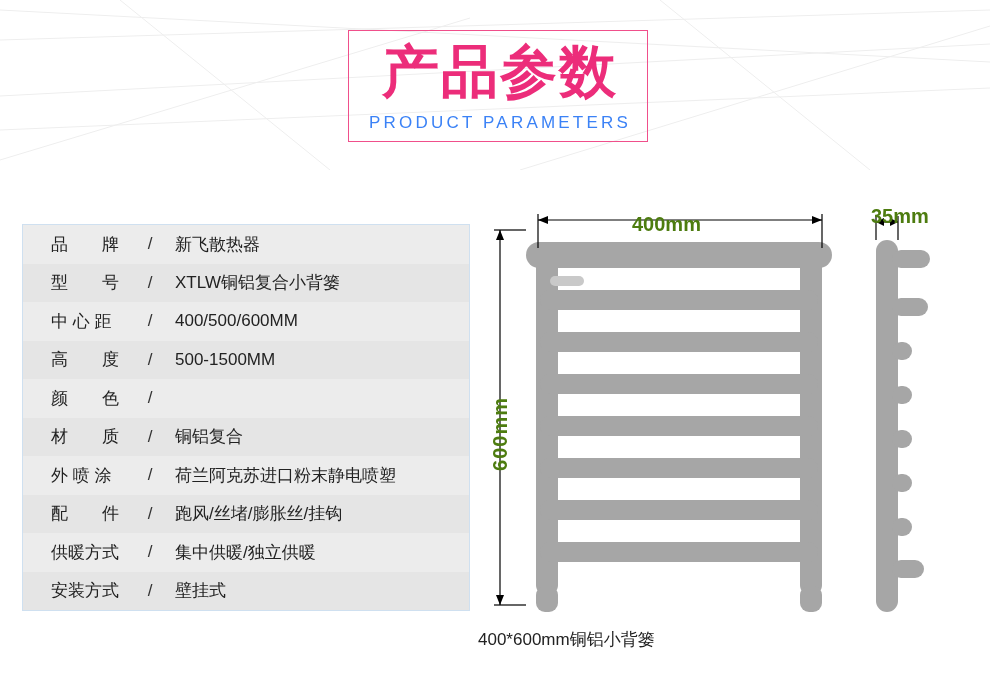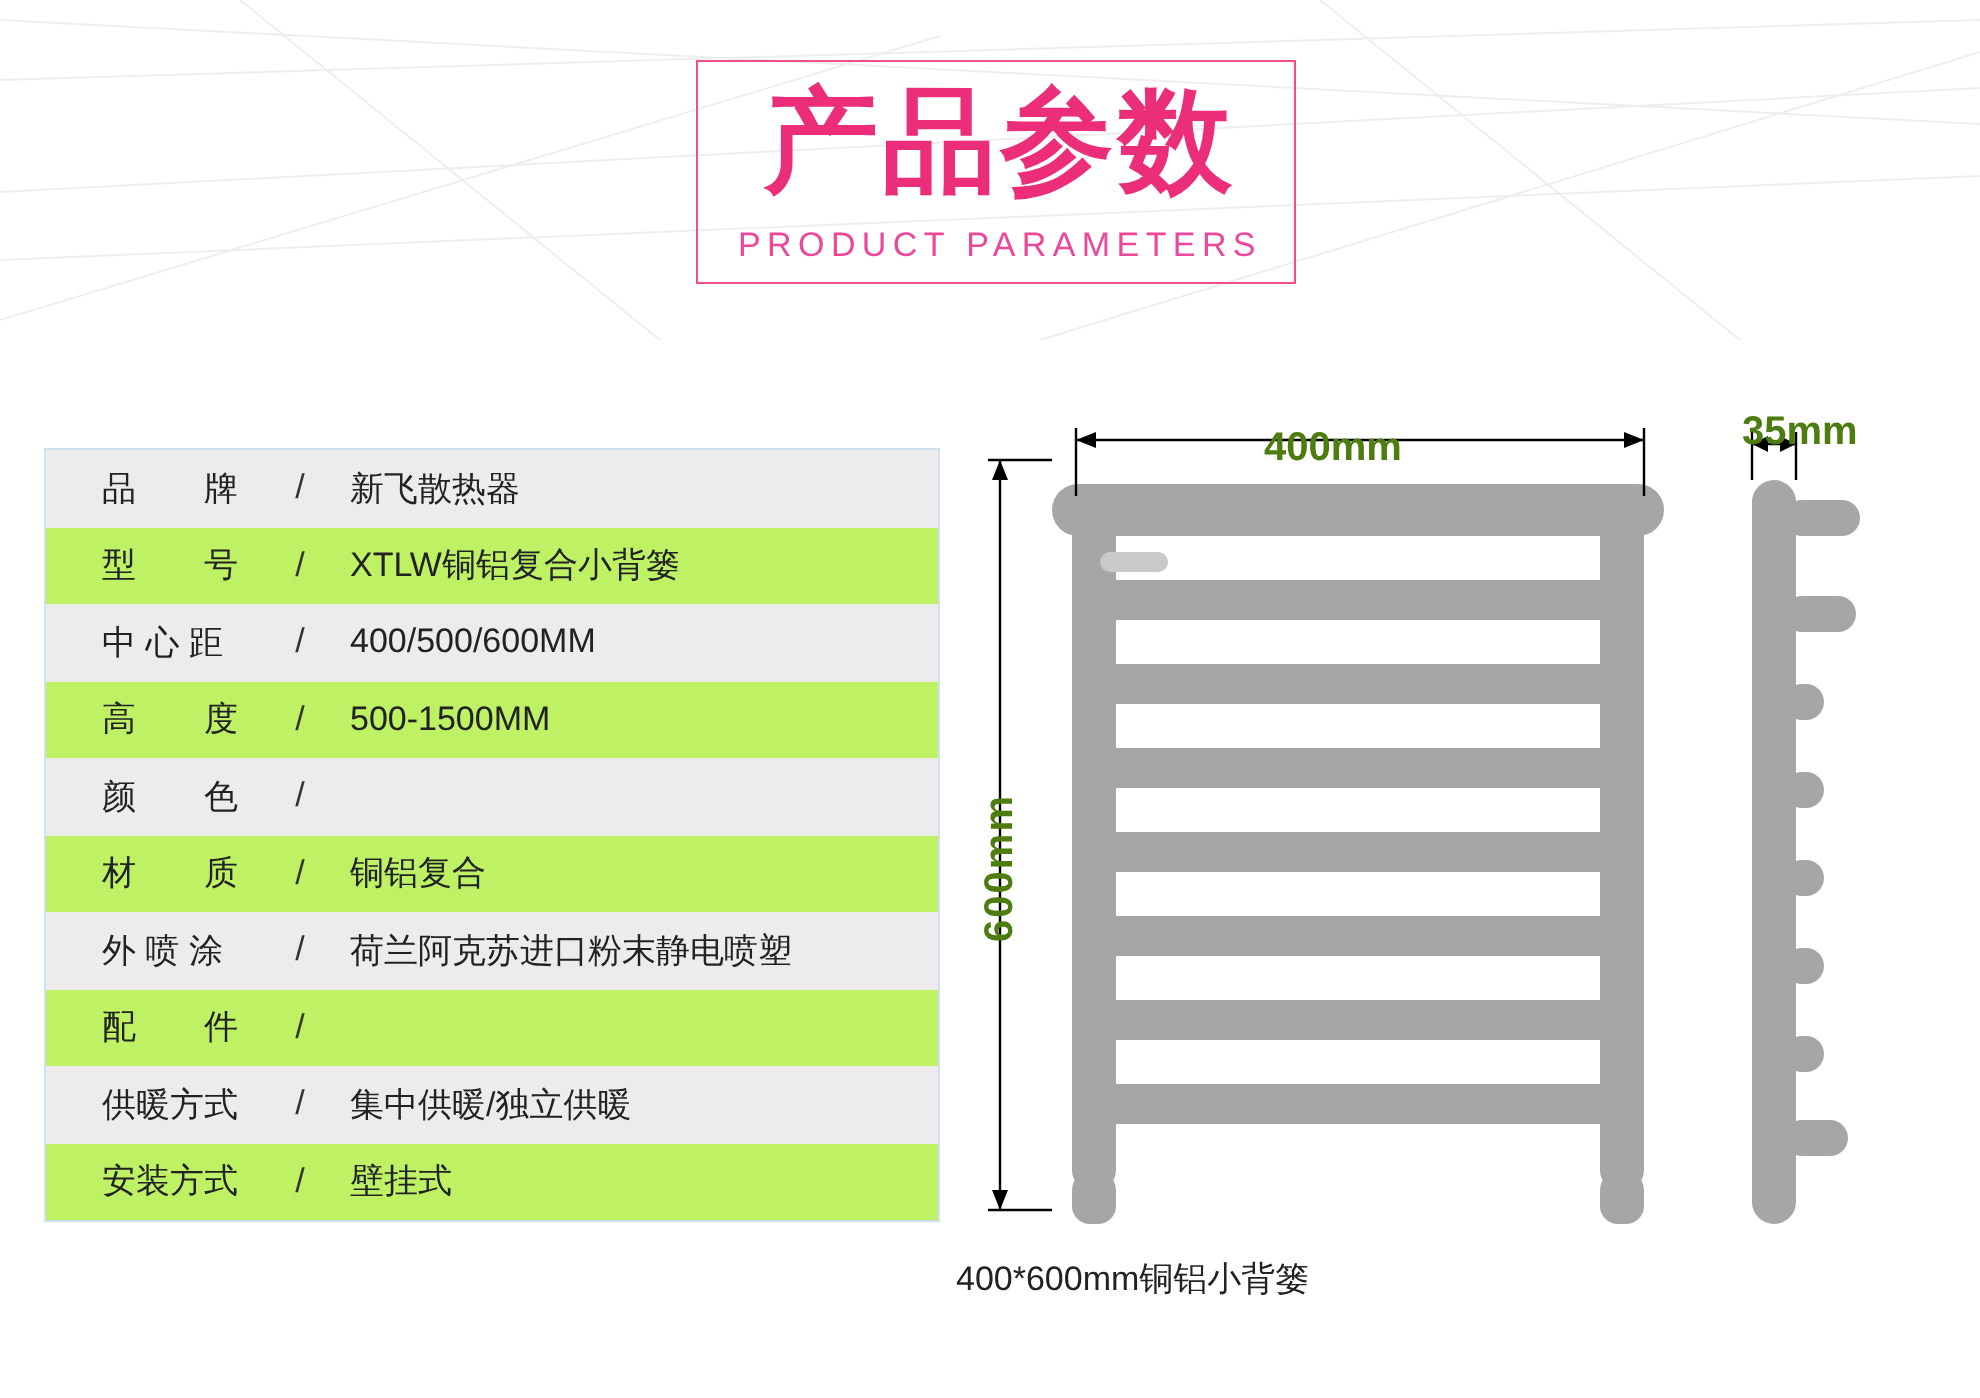--- a/index.html
+++ b/index.html
@@ -55,33 +55,33 @@
     white-space: nowrap;
   }
   .title-en {
     position: absolute;
     left: 340px;
     top: 113px;
     width: 320px;
     text-align: center;
     font-size: 17px;
     letter-spacing: 3.2px;
-    color: #ec4899;
+    color: #3b82f6;
     white-space: nowrap;
   }
 
   
   .spec-table {
     position: absolute;
     left: 22px;
     top: 224px;
     width: 448px;
     border: 1px solid #cfe0f0;
     box-sizing: border-box;
-    background: #bef264;
+    background: #e5e5e5;
   }
   .spec-row {
     display: flex;
     align-items: center;
     height: 38.5px;
     padding-left: 28px;
     box-sizing: border-box;
     font-size: 17px;
     color: #222;
     white-space: nowrap;
@@ -193,20 +193,21 @@
       <span class="spec-value">铜铝复合</span>
     </div>
     <div class="spec-row alt">
       <span class="spec-label">外 喷 涂</span>
       <span class="spec-sep">/</span>
       <span class="spec-value">荷兰阿克苏进口粉末静电喷塑</span>
     </div>
     <div class="spec-row">
       <span class="spec-label">配　　件</span>
       <span class="spec-sep">/</span>
+      <span class="spec-value">跑风/丝堵/膨胀丝/挂钩</span>
     </div>
     <div class="spec-row alt">
       <span class="spec-label">供暖方式</span>
       <span class="spec-sep">/</span>
       <span class="spec-value">集中供暖/独立供暖</span>
     </div>
     <div class="spec-row">
       <span class="spec-label">安装方式</span>
       <span class="spec-sep">/</span>
       <span class="spec-value">壁挂式</span>

